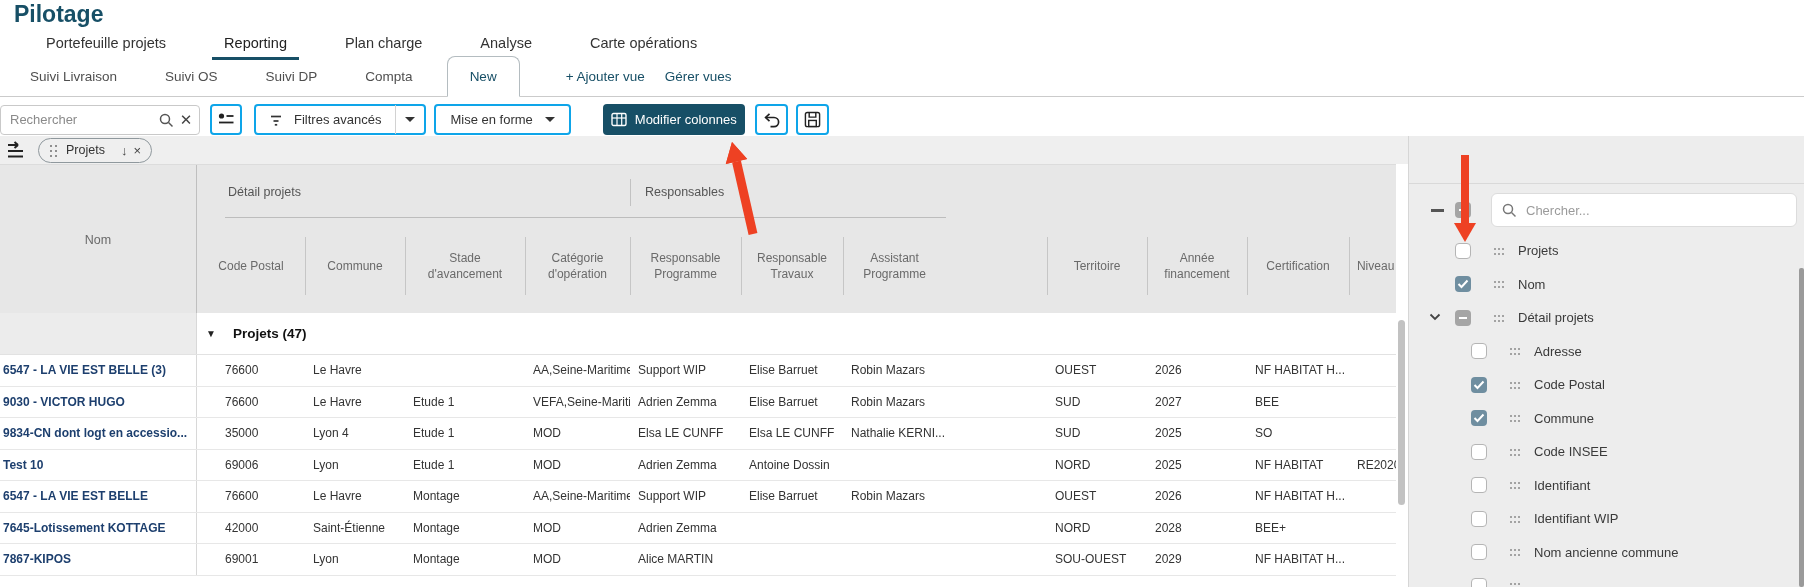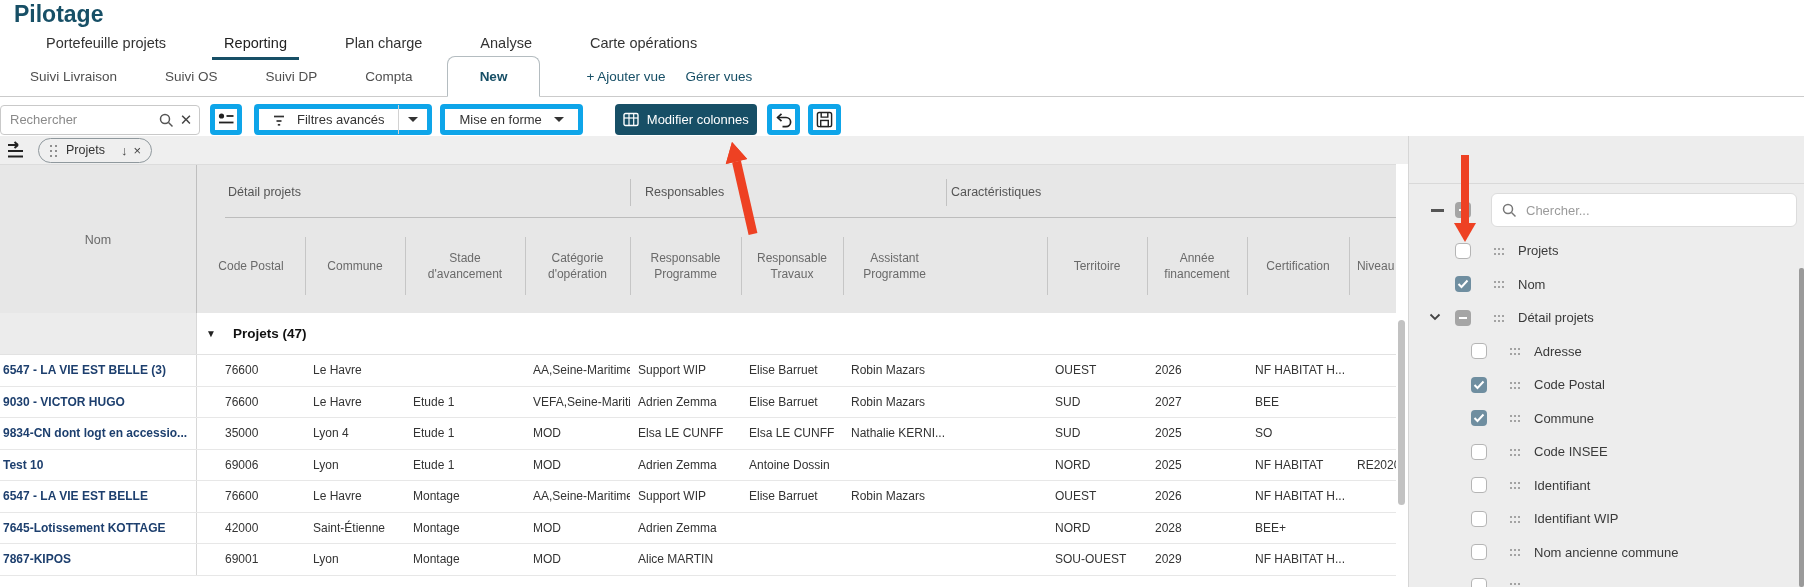--- a/index.html
+++ b/index.html
@@ -8,32 +8,32 @@
   
   .page-title{position:absolute;left:14px;top:1px;font-size:23px;font-weight:700;color:#174F66;}
   .main-tabs{position:absolute;left:0;top:31px;display:flex;align-items:flex-end;height:29px;}
   .main-tab{margin-left:34px;padding:0 12px 9px 12px;font-size:14.5px;color:#333;cursor:pointer;position:relative;}
   .main-tab.active{font-weight:500;color:#222;}
   .main-tab.active::after{content:'';position:absolute;left:0;right:0;bottom:0;height:3px;background:#174F66;}
   .view-tabs{position:absolute;left:0;top:56px;width:1804px;height:41px;border-bottom:1px solid #cbcbcb;
              display:flex;align-items:stretch;box-sizing:border-box;}
   .view-tab{display:flex;align-items:center;padding:0 18px;margin-left:12px;font-size:13.5px;color:#4f4f4f;cursor:pointer;}
   .view-tab.active-box{margin-left:16px;border:1px solid #b4bcc0;border-bottom:1px solid #fff;
-      border-radius:8px 8px 0 0;background:#fff;color:#174F66;font-weight:700;margin-bottom:-1px;z-index:2;padding:0 32px;}
+      border-radius:8px 8px 0 0;background:#fff;color:#174F66;font-weight:400;margin-bottom:-1px;z-index:2;padding:0 22px;}
   .view-action{display:flex;align-items:center;padding:0 10px;font-size:13.5px;color:#174F66;font-weight:500;cursor:pointer;}
   .view-action.first{margin-left:36px;}
   
   .toolbar{position:absolute;left:0;top:103px;width:1804px;height:33px;display:flex;align-items:center;background:#fff;}
   .search-wrap{position:relative;width:200px;height:30px;}
   .search-wrap input{width:100%;height:100%;box-sizing:border-box;border:1px solid #c9c9c9;border-radius:4px;
       padding:0 46px 0 9px;font-size:13px;font-family:"Liberation Sans",sans-serif;color:#333;outline:none;}
   .search-wrap input::placeholder{color:#8a8a8a;}
   .sw-ic{position:absolute;top:7px;width:16px;height:16px;color:#555;}
   .ic-mag{right:26px;}.ic-x{right:6px;font-size:15px;line-height:16px;text-align:center;color:#444;cursor:pointer;}
-  .tbtn{height:31px;box-sizing:border-box;border:5px solid #0ea5e9;border-radius:4px;background:#fff;
+  .tbtn{height:31px;box-sizing:border-box;border:2px solid #0ea5e9;border-radius:4px;background:#fff;
         display:flex;align-items:center;cursor:pointer;font-size:13px;color:#333;}
   .btn-ic{width:32px;justify-content:center;margin-left:10px;}
   .btn-filters{margin-left:12px;padding-left:12px;}
   .btn-filters .lbl{margin-left:10px;}
   .btn-filters .div{width:1px;height:29px;background:#d2d2d2;margin-left:14px;}
   .caret{width:0;height:0;border-left:5px solid transparent;border-right:5px solid transparent;border-top:5px solid #333;}
   .caret-box{width:28px;display:flex;justify-content:center;}
   .btn-format{margin-left:8px;padding:0 14px;}
   .btn-format .caret{margin-left:12px;}
   .btn-dark{margin-left:32px;height:31px;padding:0 8px;background:#174F66;color:#fff;border:none;border-radius:4px;
@@ -206,23 +206,20 @@
   </div>
 
   <div class="thead tgrid" id="thead">
       <div class="h-nom">Nom</div>
       <div class="h-group g1" style="grid-column: 2 / 6;">
         <span>Détail projets</span>
       </div>
       <div class="h-group g2 sep" style="grid-column: 6 / 9;">
         <span>Responsables</span>
       </div>
-      <div class="h-group g3 sep" style="grid-column: 9 / 14;">
-        <span>Caractéristiques</span>
-      </div>
       <div class="h-col" style="grid-column: 2;">Code Postal</div>
       <div class="h-col sep" style="grid-column: 3;">Commune</div>
       <div class="h-col sep" style="grid-column: 4;">Stade d'avancement</div>
       <div class="h-col sep" style="grid-column: 5;">Catégorie d'opération</div>
       <div class="h-col sep" style="grid-column: 6;">Responsable Programme</div>
       <div class="h-col sep" style="grid-column: 7;">Responsable Travaux</div>
       <div class="h-col sep" style="grid-column: 8;">Assistant Programme</div>
       <div class="h-col sep" style="grid-column: 10;">Territoire</div>
       <div class="h-col sep" style="grid-column: 11;">Année financement</div>
       <div class="h-col sep" style="grid-column: 12;">Certification</div>

